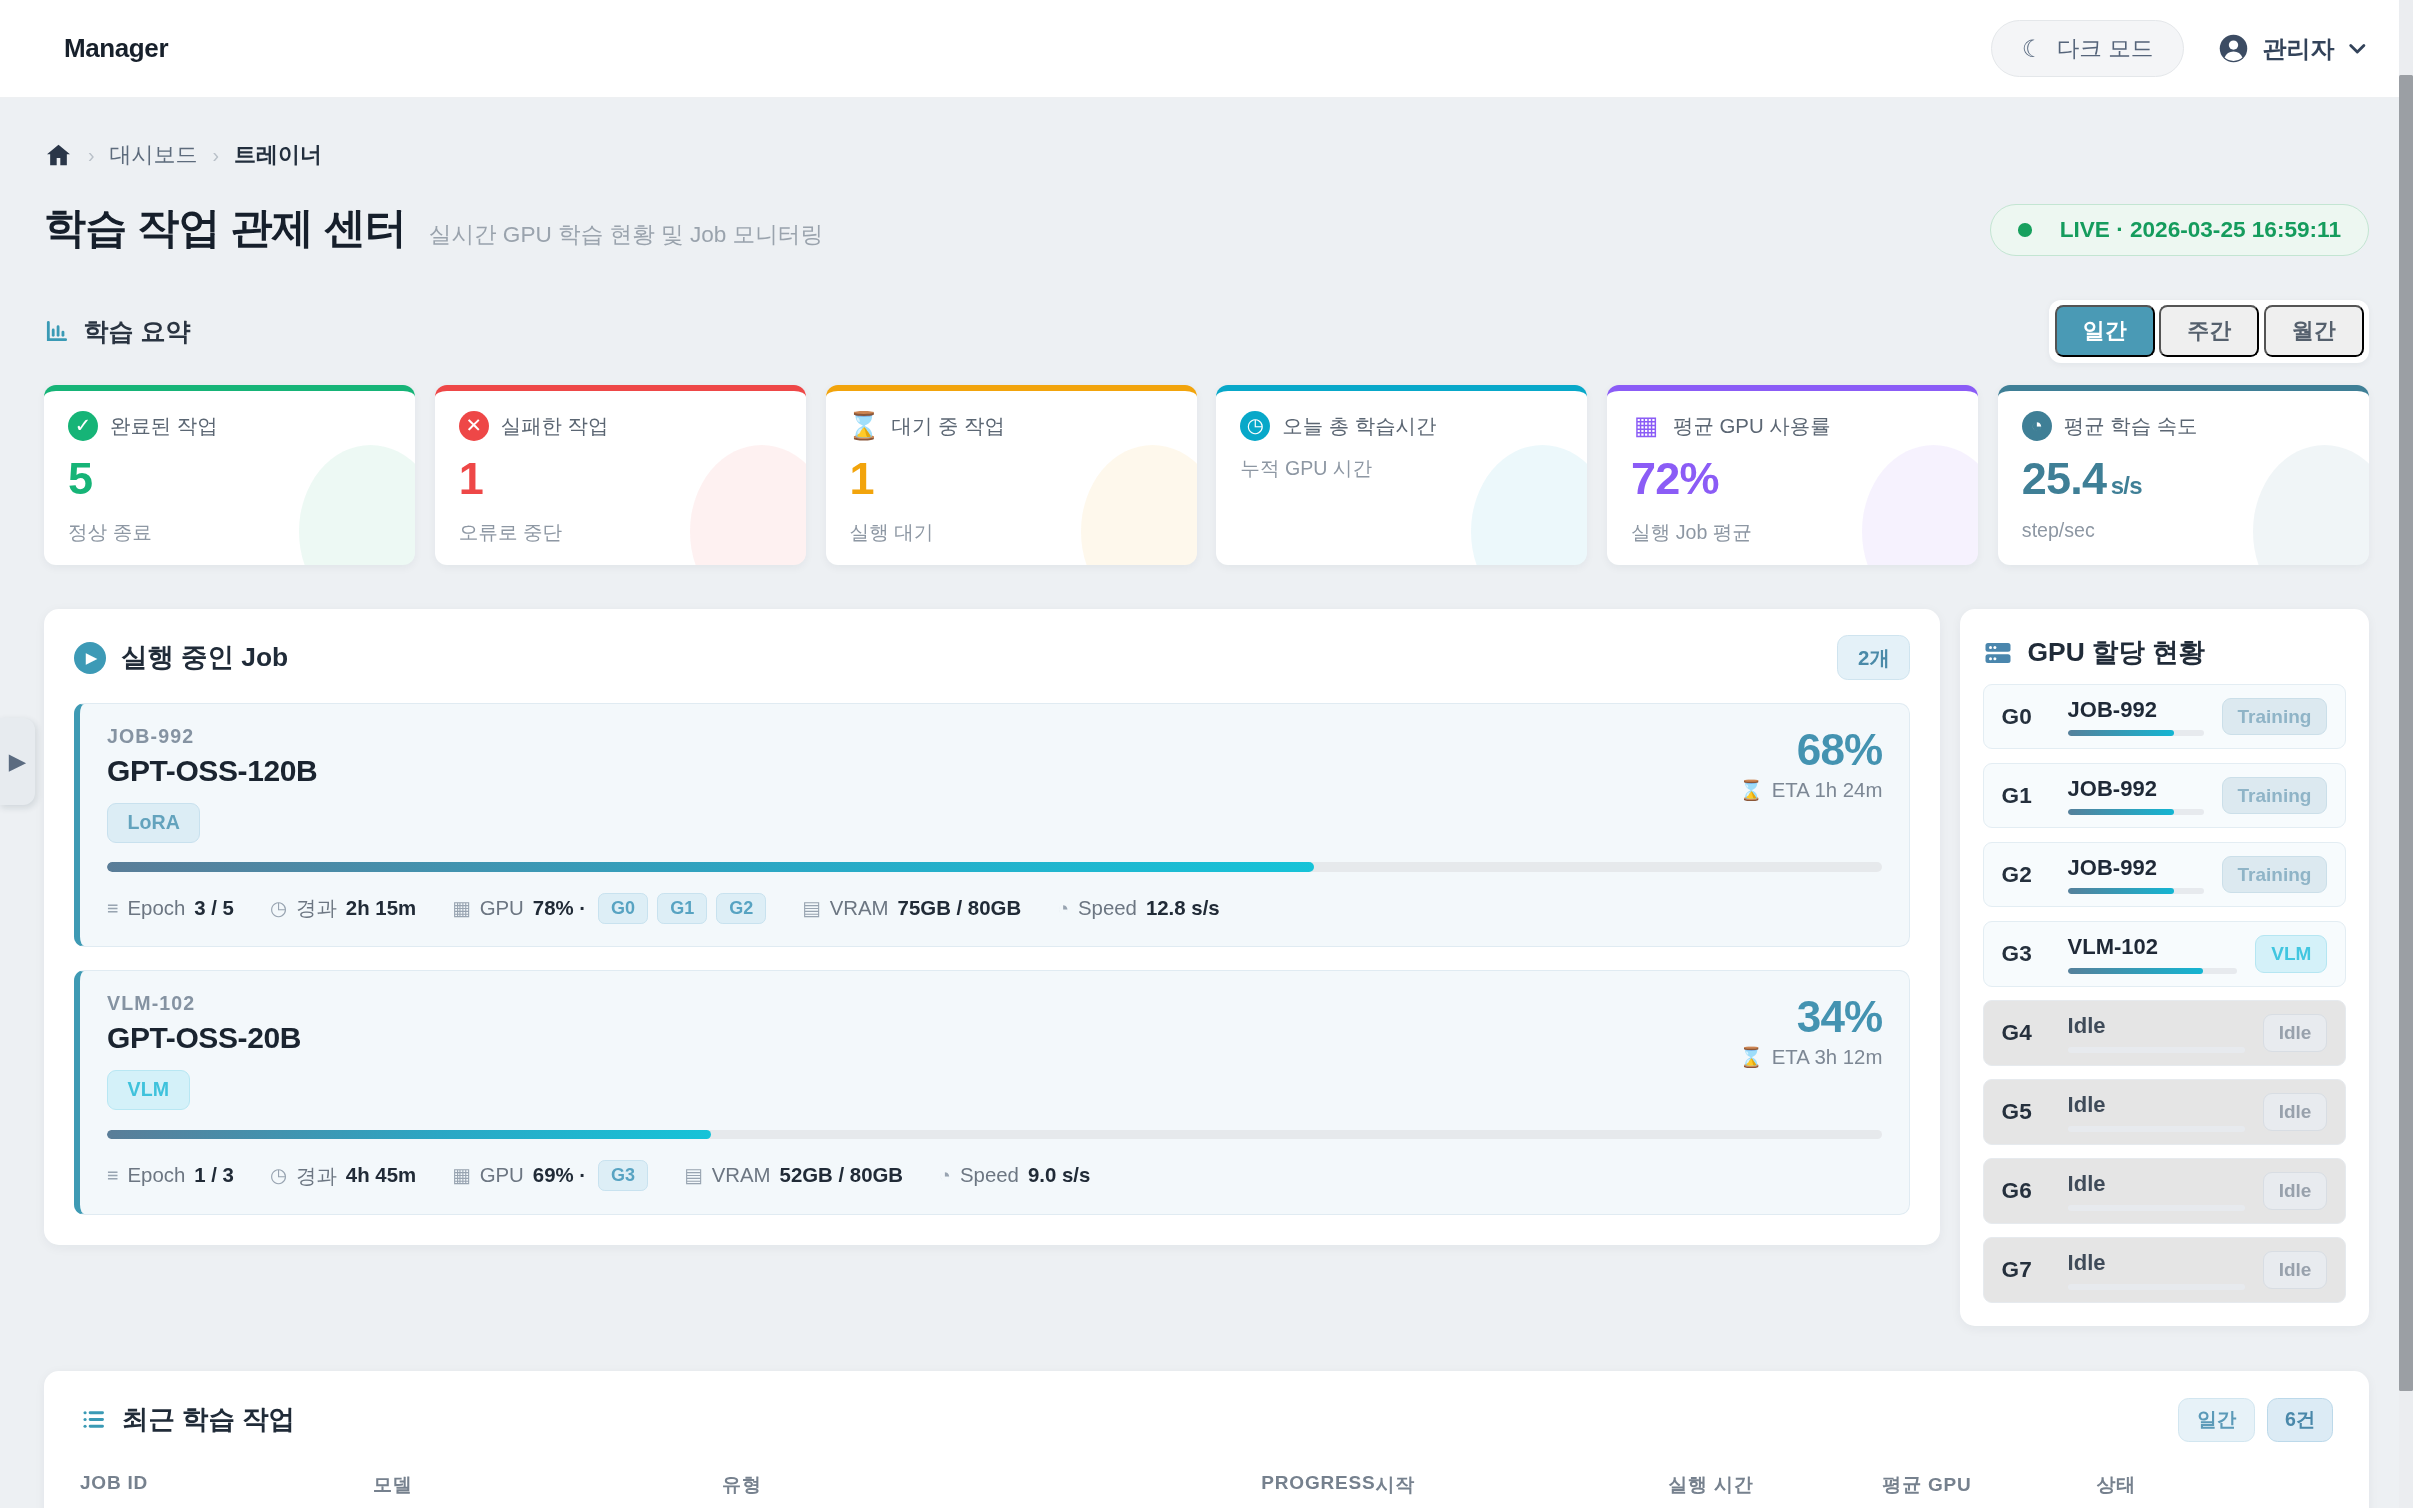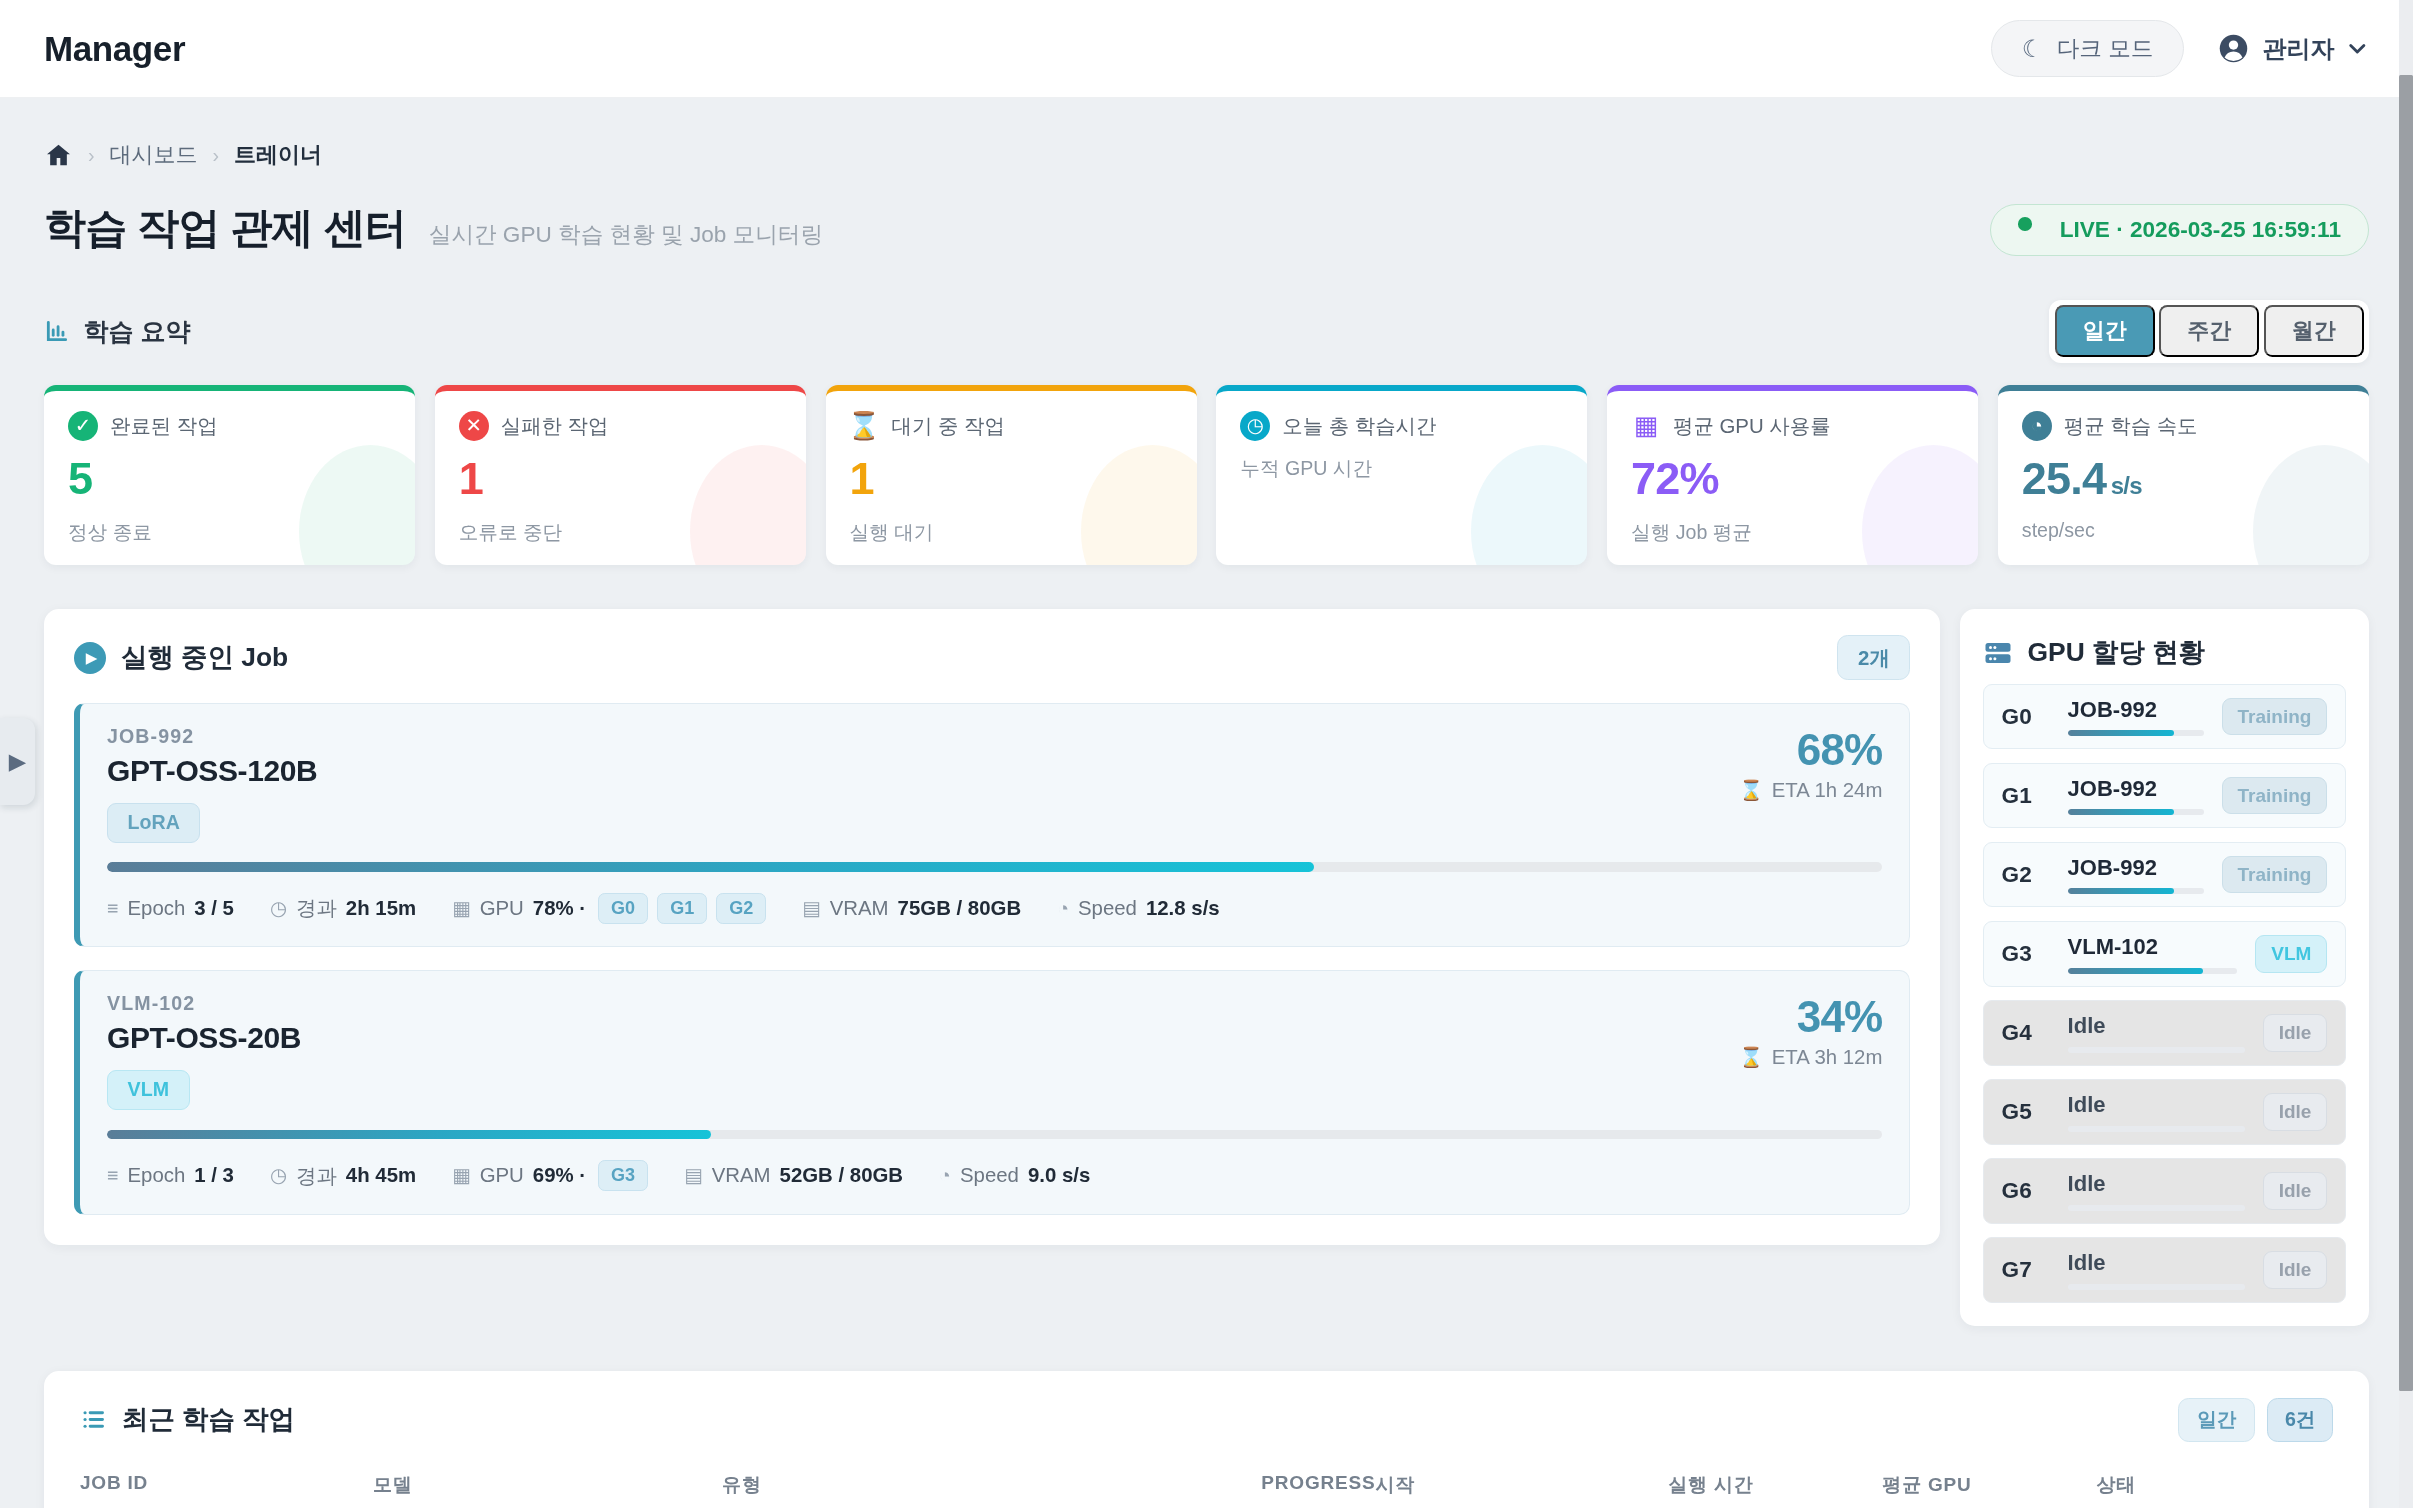--- a/index.html
+++ b/index.html
@@ -7,21 +7,21 @@
   body {
     font-family:"Liberation Sans","DejaVu Sans",sans-serif;
     background:#edf0f3; color:#1f2937;
   }
   
   .topbar {
     height:98px; background:#ffffff; border-bottom:0.8px solid #eef0f2;
     display:flex; align-items:center; justify-content:space-between;
     padding:0 44px;
   }
-  .logo { font-size:35px; font-weight:800; color:#17202b; letter-spacing:-0.4px; }
+  .logo { font-size:26px; font-weight:800; color:#17202b; letter-spacing:-0.4px;margin-left:20px; }
   .topbar-right { display:flex; align-items:center; gap:33px; }
   .darkmode-btn {
     display:flex; align-items:center; gap:13.6px;
     background:#f4f5f7; border:1.5px solid #e4e7ea; border-radius:753px;
     padding:12px 30px; font-size:22.6px; color:#55647a; cursor:pointer;
   }
   .moon { font-size:24px; color:#5d6e84; line-height:1; }
   .user-menu { display:flex; align-items:center; gap:12px; font-size:24px; color:#33435a; font-weight:600; cursor:pointer; }
   .avatar-circle { width:33px; height:33px; }
   .chev { font-size:19.6px; color:#33435a; }
@@ -30,21 +30,21 @@
   .breadcrumb { display:flex; align-items:center; gap:15px; margin-top:19.6px; font-size:22px; color:#7d8794; }
   .crumb-home { font-size:30px; color:#2a3648; line-height:0.8; }
   .crumb-sep { color:#b9c0c8; font-size:19.6px; }
   .crumb-link { color:#5d6b7c; }
   .crumb-current { color:#222e3d; font-weight:600; }
   .title-row { display:flex; align-items:flex-end; justify-content:space-between; margin-top:30px; }
   .title-wrap { display:flex; align-items:baseline; gap:22.6px; }
   .page-title { font-size:42px; font-weight:800; color:#161f2b; letter-spacing:-0.8px; }
   .page-subtitle { font-size:22.6px; color:#9aa3ad; }
   .live-badge {
-    display:flex; align-items:flex-start; gap:28px;
+    display:flex; align-items:center; gap:28px;
     background:#edf7f1; border:1.5px solid #c3e5d2; border-radius:753px;
     padding:12px 27px; font-size:22.6px; font-weight:700; color:#159c5d;
   }
   .live-dot { width:13.6px; height:13.6px; border-radius:50%; background:#17a05e; }
   
   .section-row { display:flex; align-items:center; justify-content:space-between; margin-top:44px; }
   .section-title { display:flex; align-items:center; gap:13.6px; font-size:25px; font-weight:700; color:#2a3441; }
   .sec-icon { width:26px; height:26px; color:#3a9ab5; }
   .tab-group { background:#ffffff; border-radius:12px; padding:5.3px; display:flex; gap:4.5px; box-shadow:0 1.5px 6px rgba(20,40,60,.05); }
   .tab { font-size:22px; color:#55606d; padding:9px 26px; border-radius:8.3px; cursor:pointer; font-weight:600; }

